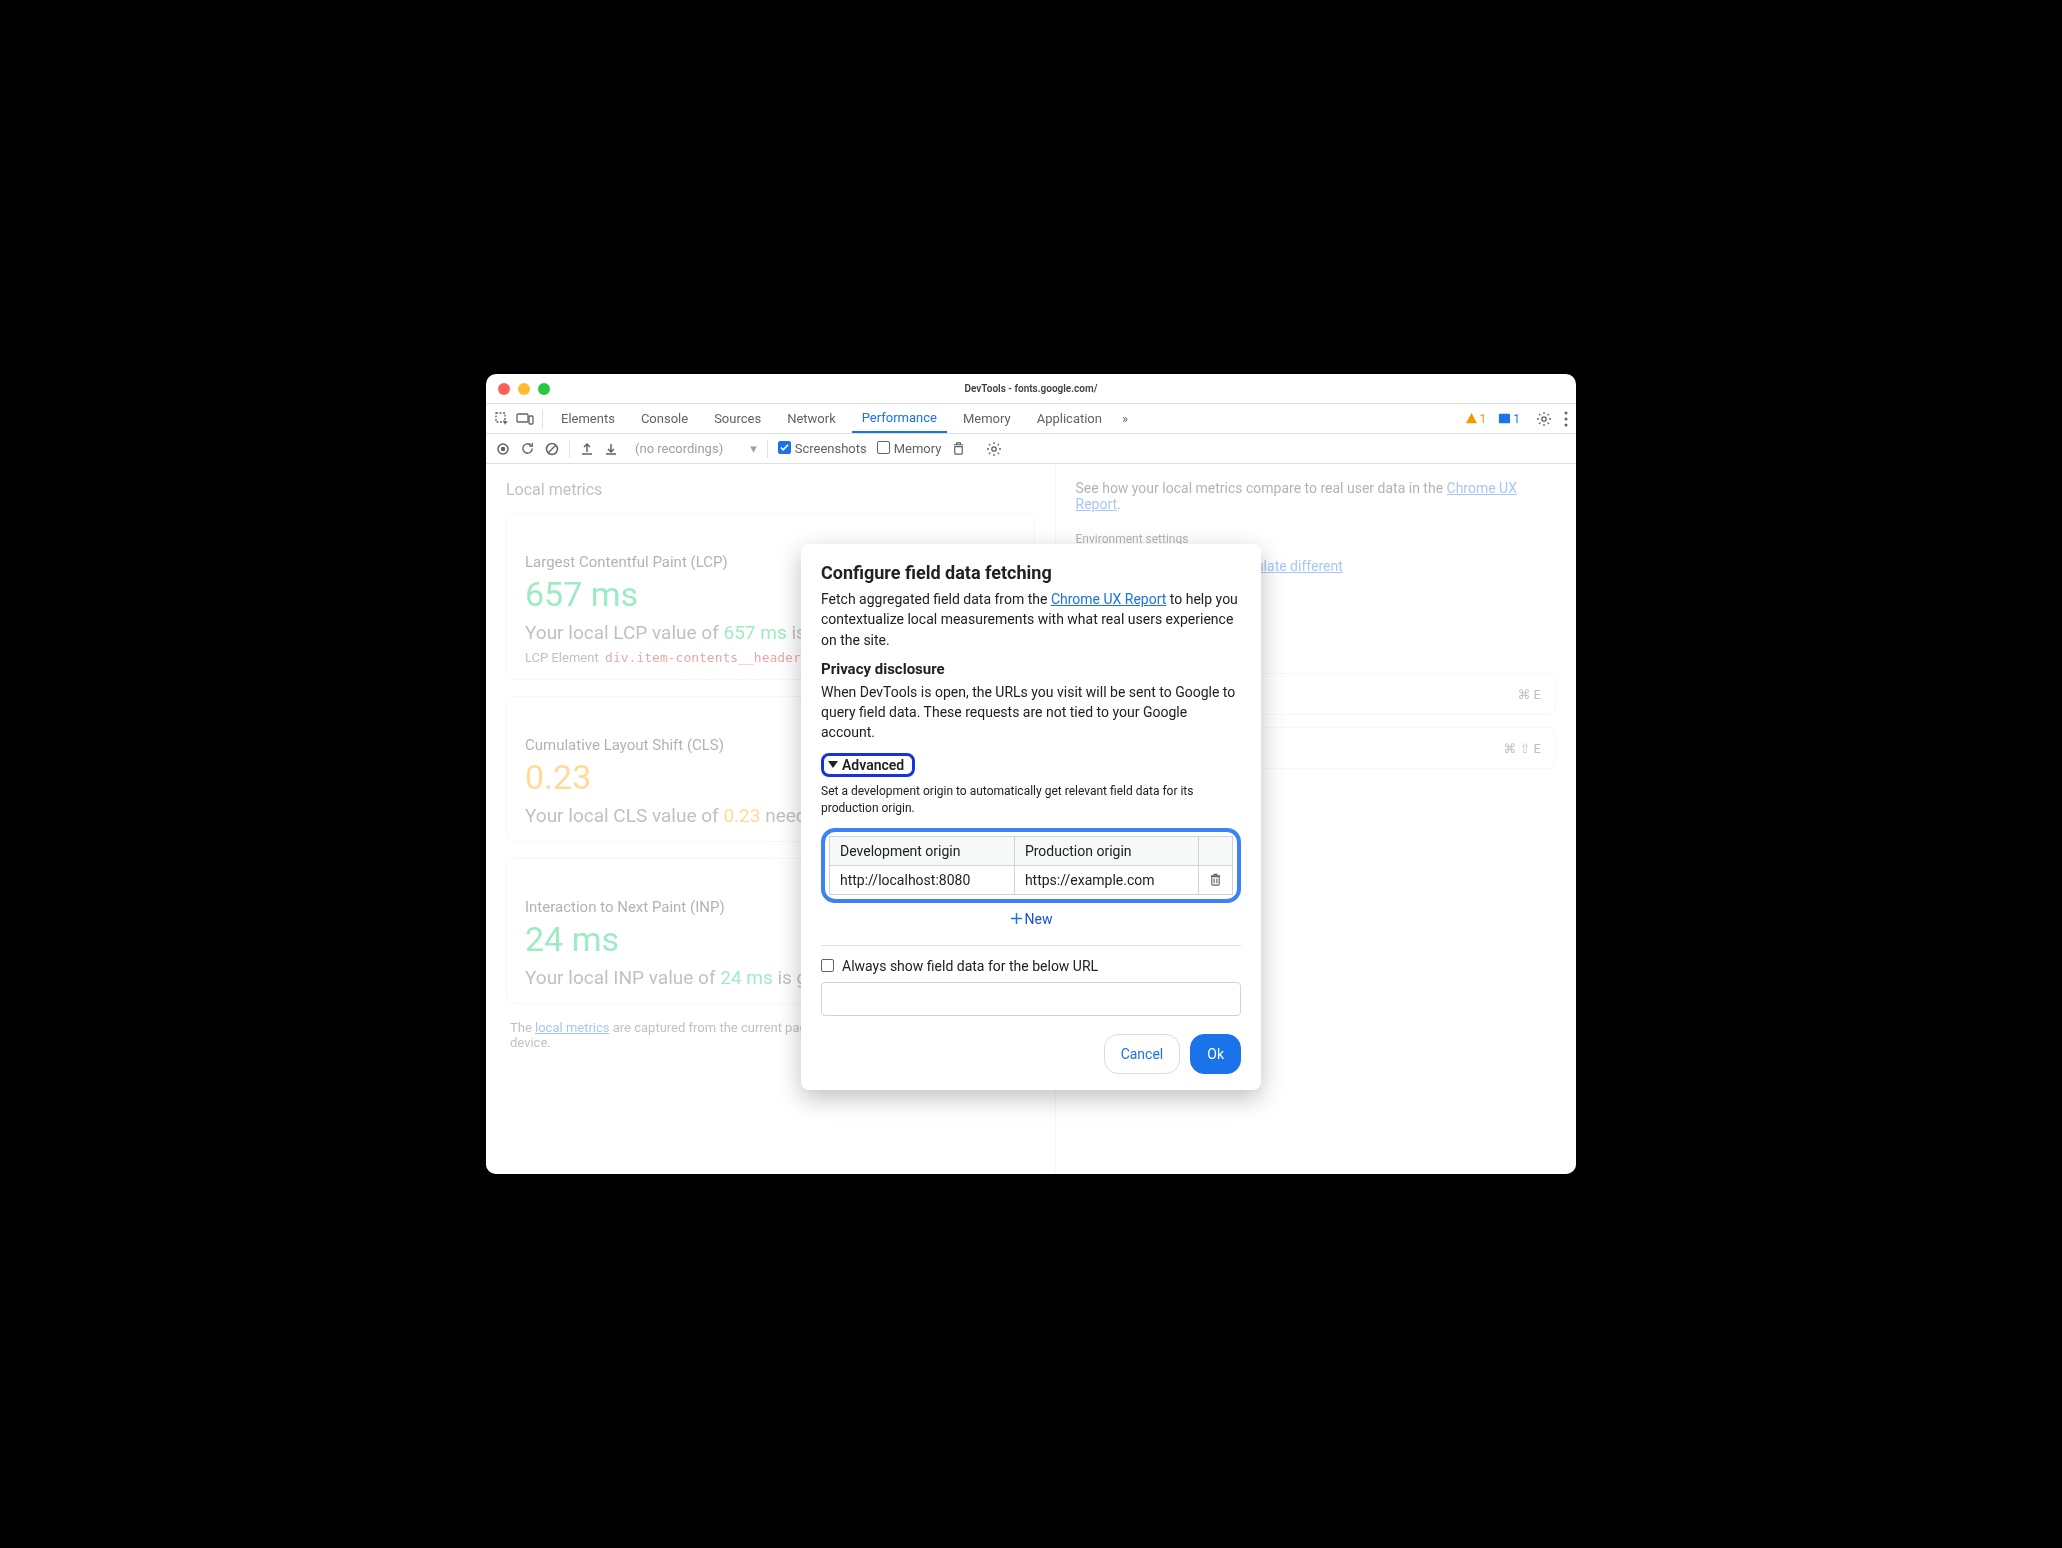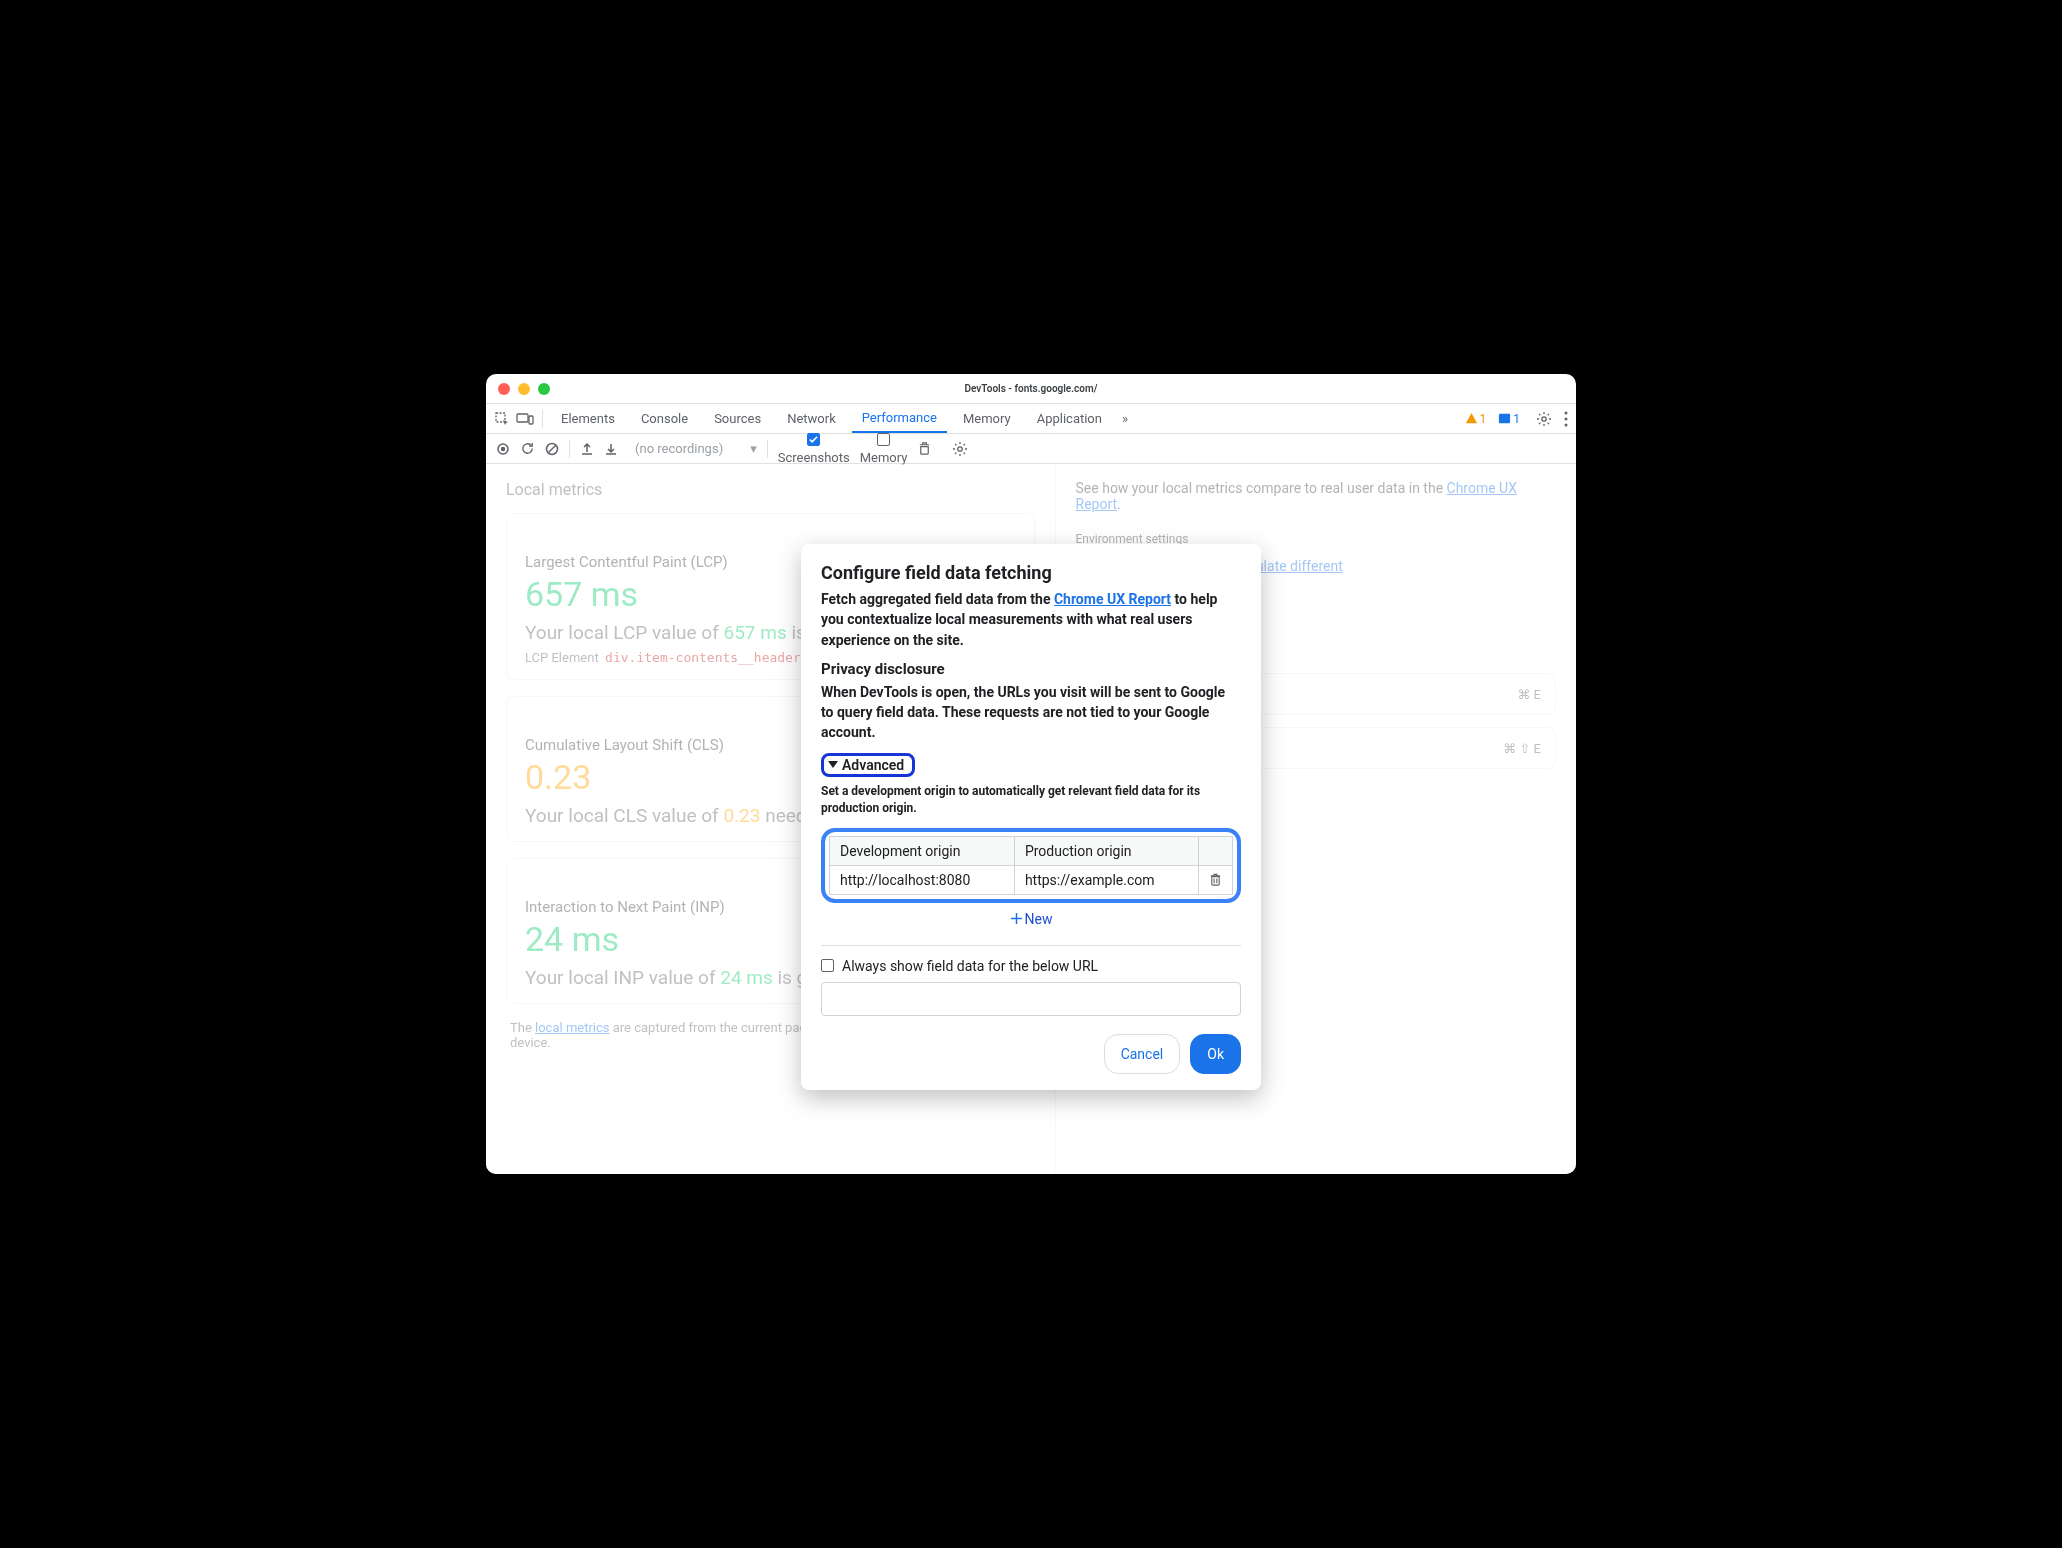--- a/index.html
+++ b/index.html
@@ -61,21 +61,21 @@
   .toolbar {
     height: 30px;
     border-bottom: 1px solid #e0e0e0;
     display: flex; align-items: center;
     padding: 0 10px;
     gap: 10px;
     font-size: 13px;
     color: #5f6368;
     flex-shrink: 0;
   }
-  .toolbar .chk { display: flex; align-items: center; gap: 4px; flex-direction: column; }
+  .toolbar .chk { display: flex; gap: 4px; }
   .chkbox {
     width: 13px; height: 13px;
     border: 1px solid #5f6368; border-radius: 2px;
     display: inline-flex; align-items: center; justify-content: center;
   }
   .chkbox.checked { background: #1a73e8; border-color: #1a73e8; color: #fff; }
   .toolbar .dropdown {
     border: 1px solid transparent;
     padding: 2px 16px 2px 6px;
     position: relative;
@@ -137,21 +137,21 @@
   }
   .modal {
     width: 460px;
     background: #fff;
     border-radius: 8px;
     box-shadow: 0 8px 24px rgba(0,0,0,.25);
     padding: 18px 20px 16px;
     font-size: 14px; color: #202124;
   }
   .modal h1 { font-size: 18px; font-weight: 700; margin-bottom: 6px; }
-  .modal p { line-height: 1.45; margin-bottom: 10px; font-weight: bold; }
+  .modal p { line-height: 1.45; margin-bottom: 10px; }
   .modal h2 { font-size: 15px; font-weight: 700; margin: 8px 0 4px; }
   .adv-summary {
     display: inline-flex; align-items: center; gap: 4px;
     border: 3px solid #1734d6; border-radius: 8px;
     padding: 1px 8px 1px 4px;
     font-weight: 600; font-size: 14px;
     cursor: pointer;
   }
   .adv-summary .tri {
     width: 0; height: 0;

